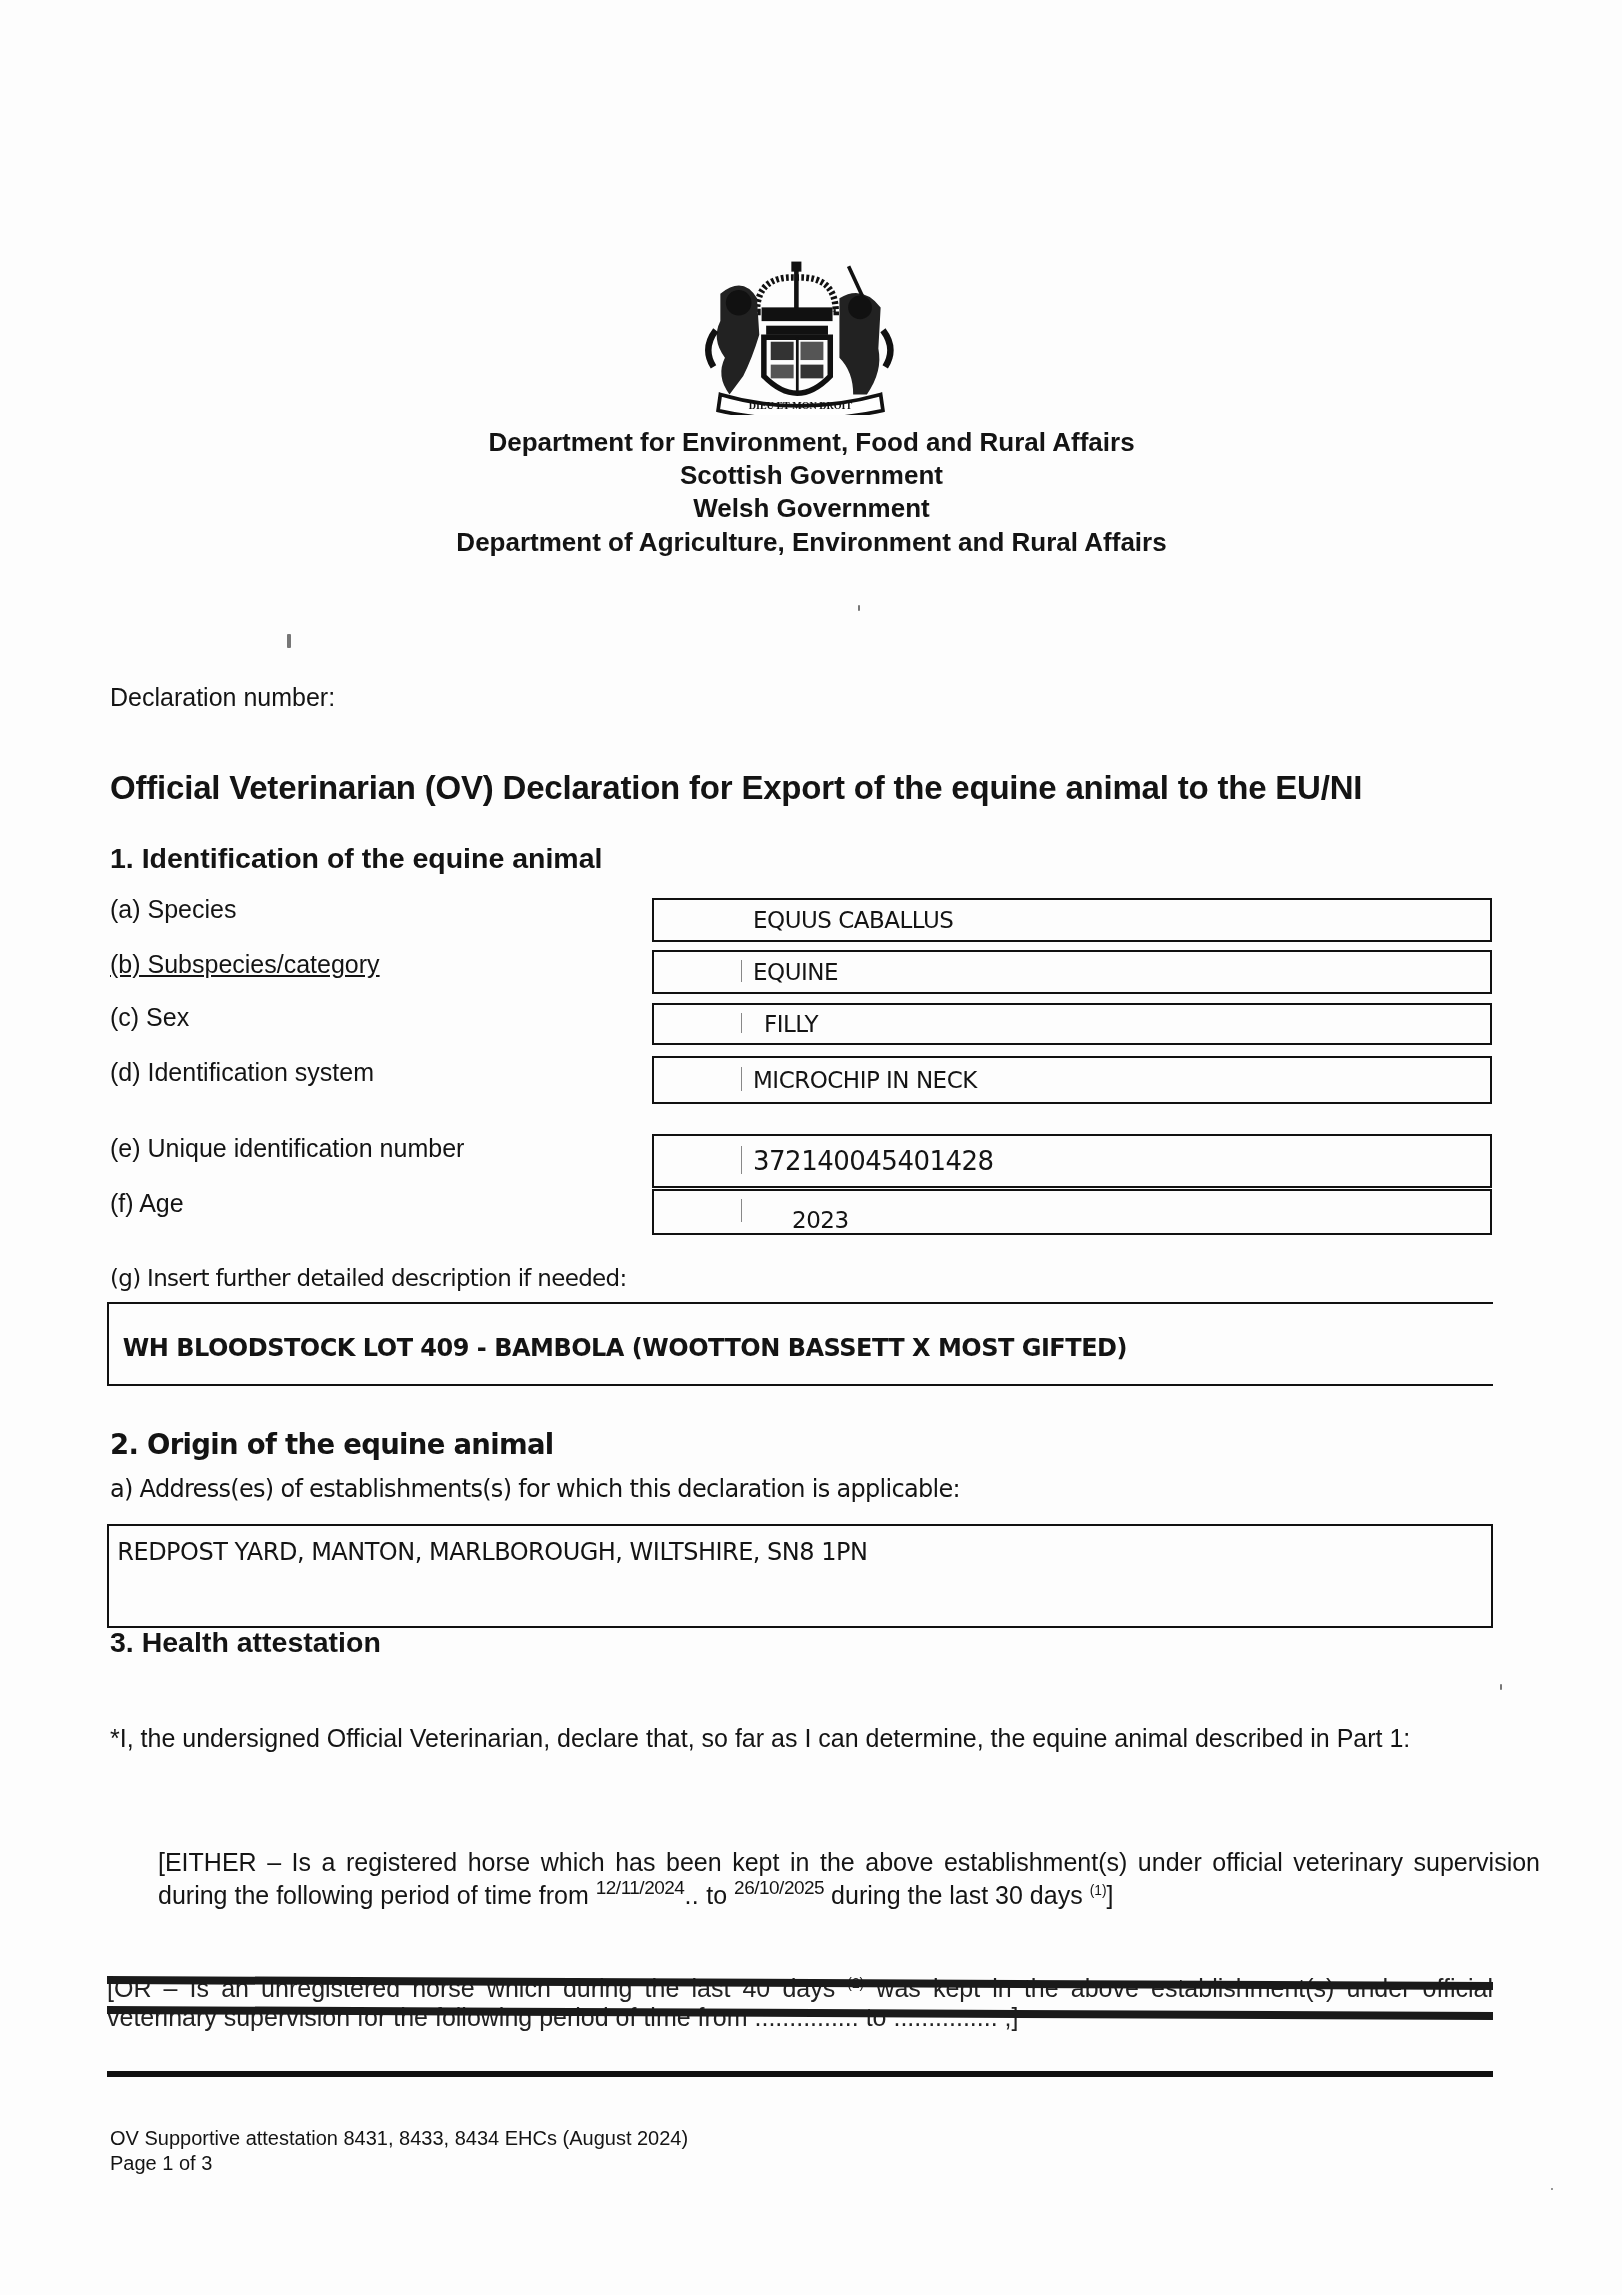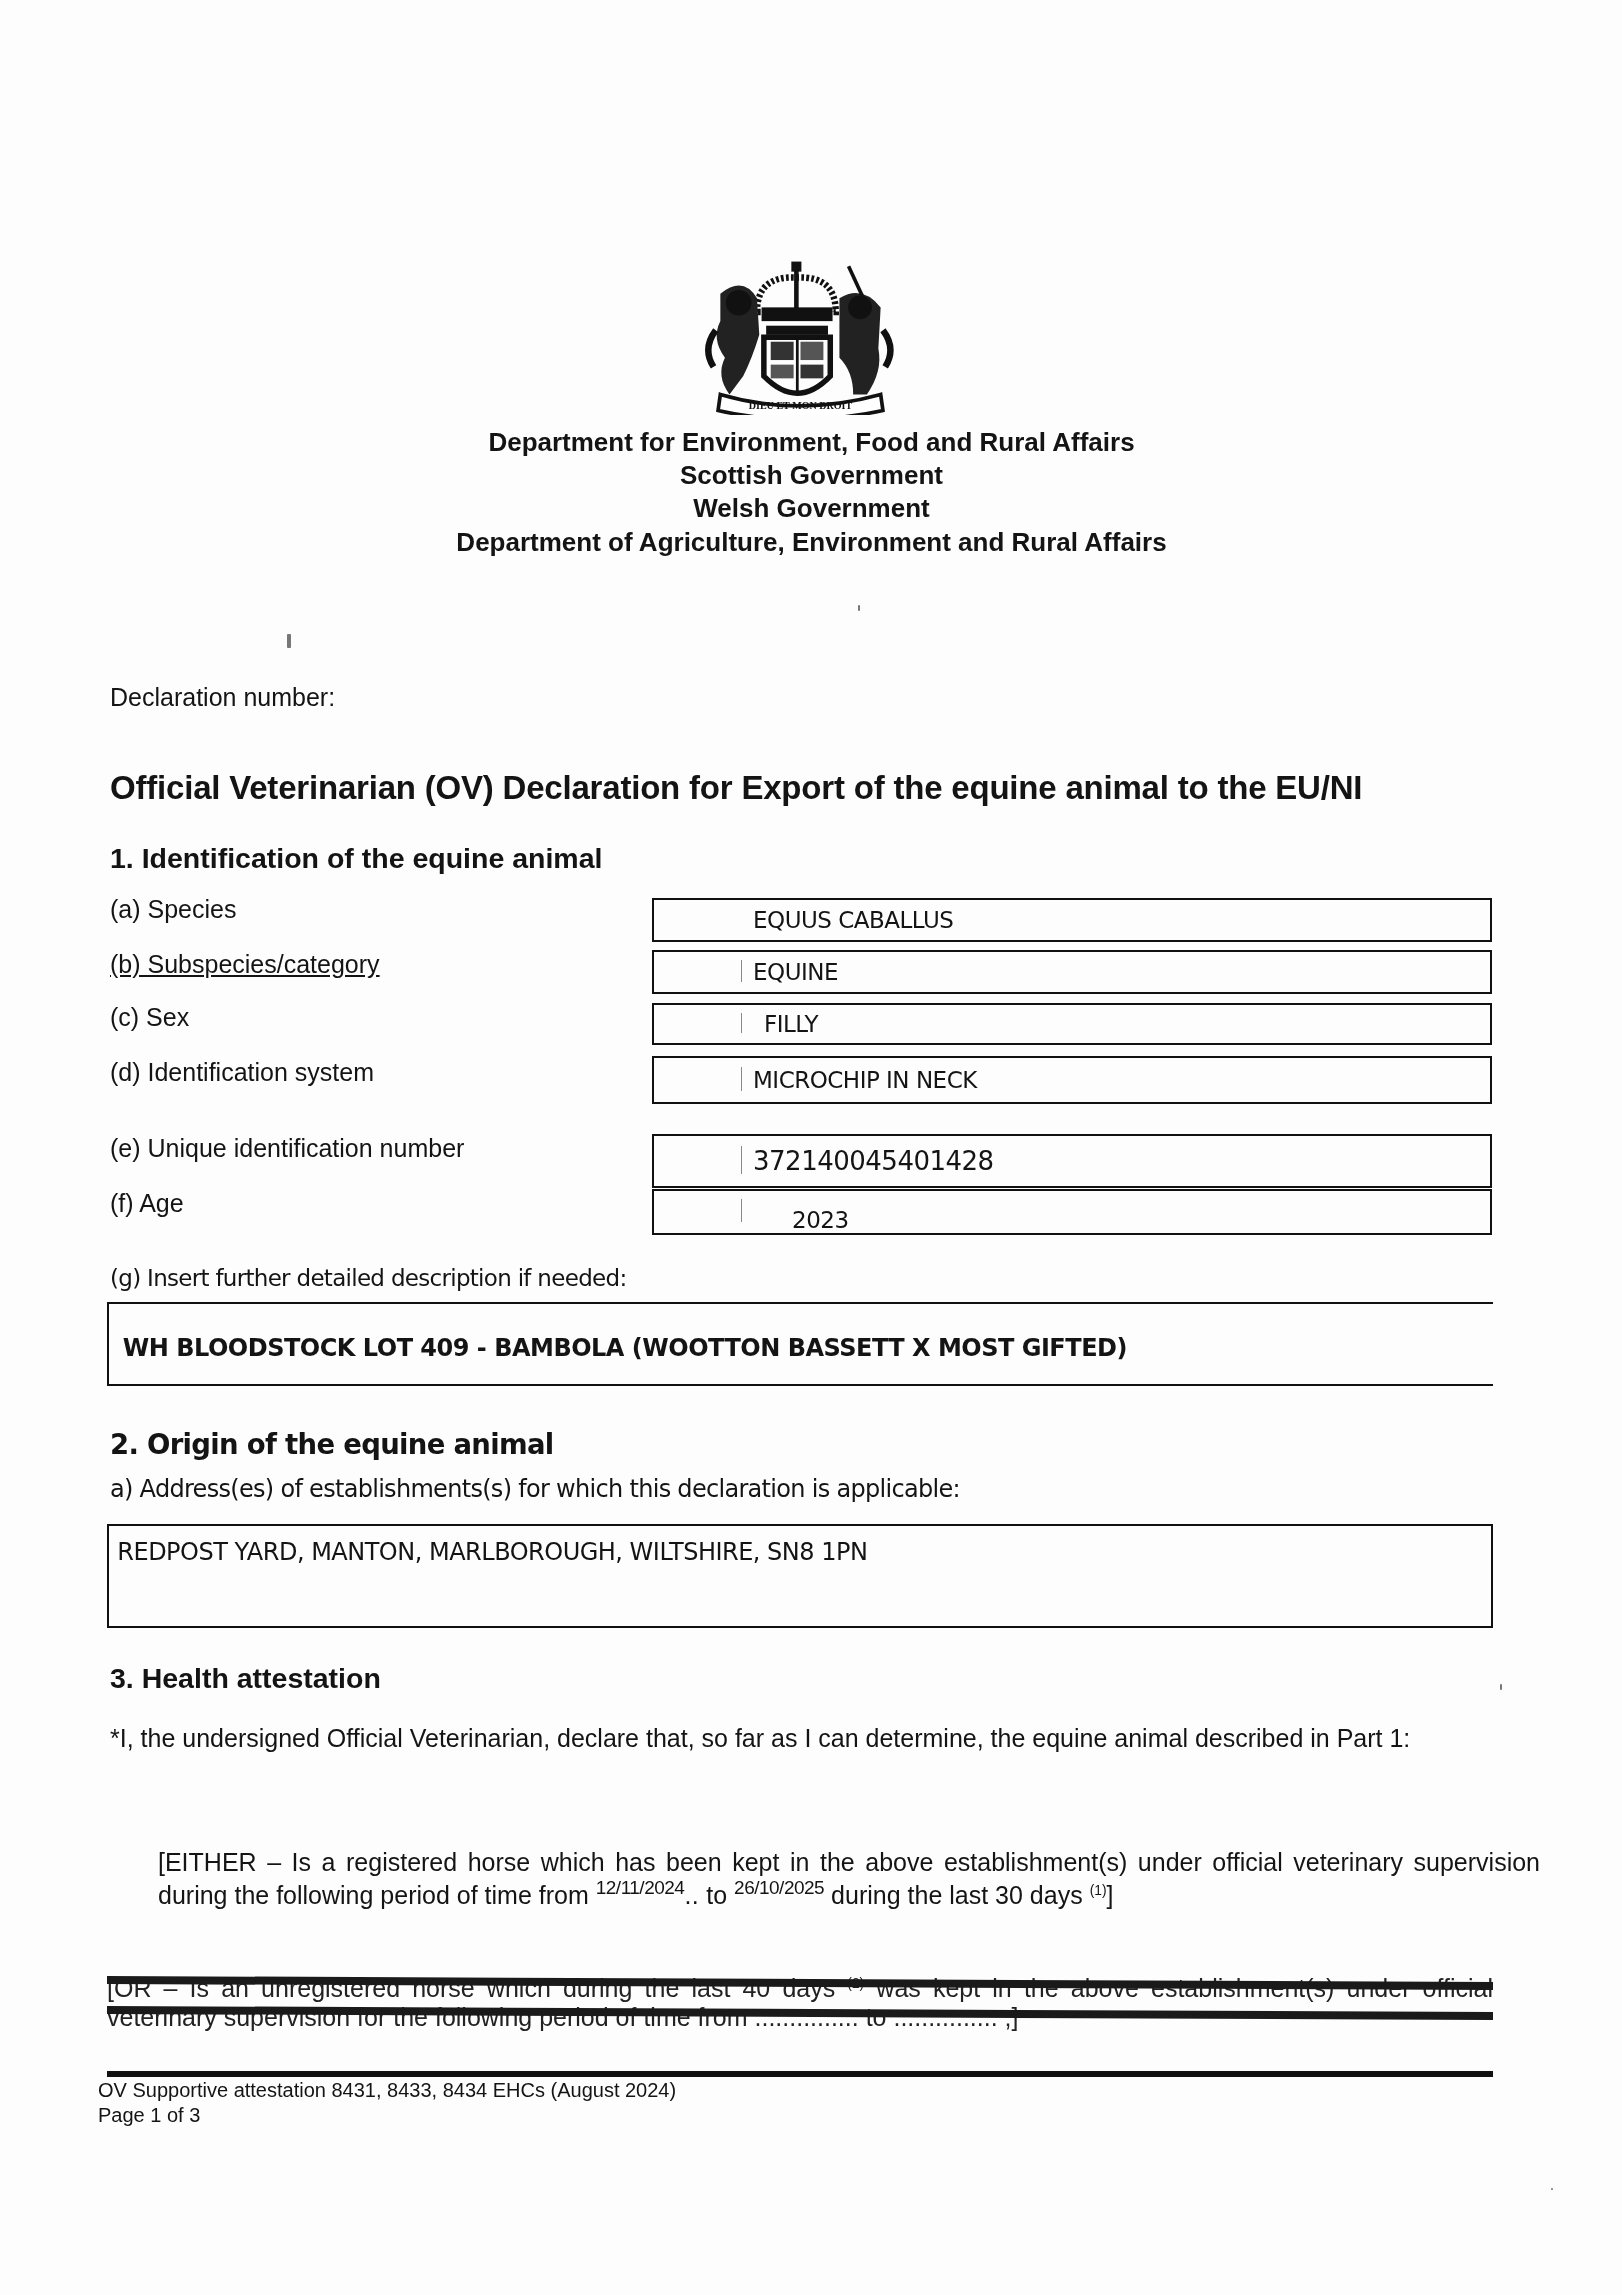--- a/index.html
+++ b/index.html
@@ -20,21 +20,21 @@
   .wide .val { position: absolute; font-family: "DejaVu Sans", sans-serif; font-size: 24px; letter-spacing: -0.5px; white-space: nowrap; }
   .para { left: 110px; width: 1382px; font-size: 25px; line-height: 28.5px; }
   .just { text-align: justify; text-align-last: left; margin-left: 48px; }
   .fill { font-size: 19px; position: relative; top: -10px; letter-spacing: -0.5px; }
   .dots { letter-spacing: 0.5px; }
   sup { font-size: 13.8px; }
   .strike-wrap { left: 107px; width: 1386px; top: 1970px; height: 55px; }
   .strike-text { font-size: 25px; line-height: 28.5px; color: #222; text-align: justify; text-align-last: left; }
   .strike-bar { position: absolute; left: 0; width: 100%; height: 8.3px; background: #1a1a1a; }
   .rule { left: 107px; width: 1386px; height: 5.5px; background: #111; top: 2071px; }
-  .foot { left: 98px; font-size: 20px; white-space: nowrap; }
+  .foot { left: 110px; font-size: 20px; white-space: nowrap; margin-top: 48px; }
   .speck { position: absolute; background: #777; border-radius: 0.9px; }
 </style>
 </head>
 <body>
 
 <div class="abs crest">
   <svg viewBox="0 0 430 345" width="197" height="158">
 
     <g fill="#111">
       <rect x="195" y="10" width="22" height="22"></rect>
@@ -117,21 +117,21 @@
 <div class="abs wide" style="top:1302px; height:84px; border-right:none;font-weight:bold;">
   <span class="val" style="left:13.8px; top:30px;">WH BLOODSTOCK LOT 409 - BAMBOLA (WOOTTON BASSETT X MOST GIFTED)</span>
 </div>
 
 <div class="abs sec" style="top:1428px; font-family:'DejaVu Sans', sans-serif; letter-spacing:-0.7px; font-size:27.5px;">2. Origin of the equine animal</div>
 <div class="abs lbl" style="top:1475px; font-family:'DejaVu Sans', sans-serif; letter-spacing:-0.7px; font-size:24px;">a) Address(es) of establishments(s) for which this declaration is applicable:</div>
 <div class="abs wide" style="top:1524px; height:104px;">
   <span class="val" style="left:8.3px; top:11.5px;">REDPOST YARD, MANTON, MARLBOROUGH, WILTSHIRE, SN8 1PN</span>
 </div>
 
-<div class="abs sec" style="top:1662px;">3. Health attestation</div>
+<div class="abs sec" style="top:1626px;">3. Health attestation</div>
 <div class="abs para" style="top:1724px;">*I, the undersigned Official Veterinarian, declare that, so far as I can determine, the equine animal described in Part 1:</div>
 
 <div class="abs para just" style="top:1848px;">
   <span>[EITHER – Is a registered horse which has been kept in the above establishment(s) under official veterinary supervision during the following period of time from </span><span class="dots"><span class="fill">12/11/2024</span>..</span><span> to </span><span class="dots"><span class="fill">26/10/2025</span></span><span> during the last 30 days </span><sup>(1)</sup><span>]</span>
 </div>
 
 <div class="abs strike-wrap">
   <div class="strike-text">
     <span>[OR – Is an unregistered horse which during the last 40 days </span><sup>(2)</sup><span> was kept in the above establishment(s) under official veterinary supervision for the following period of time from ............... to ............... ;]</span>
   </div>

